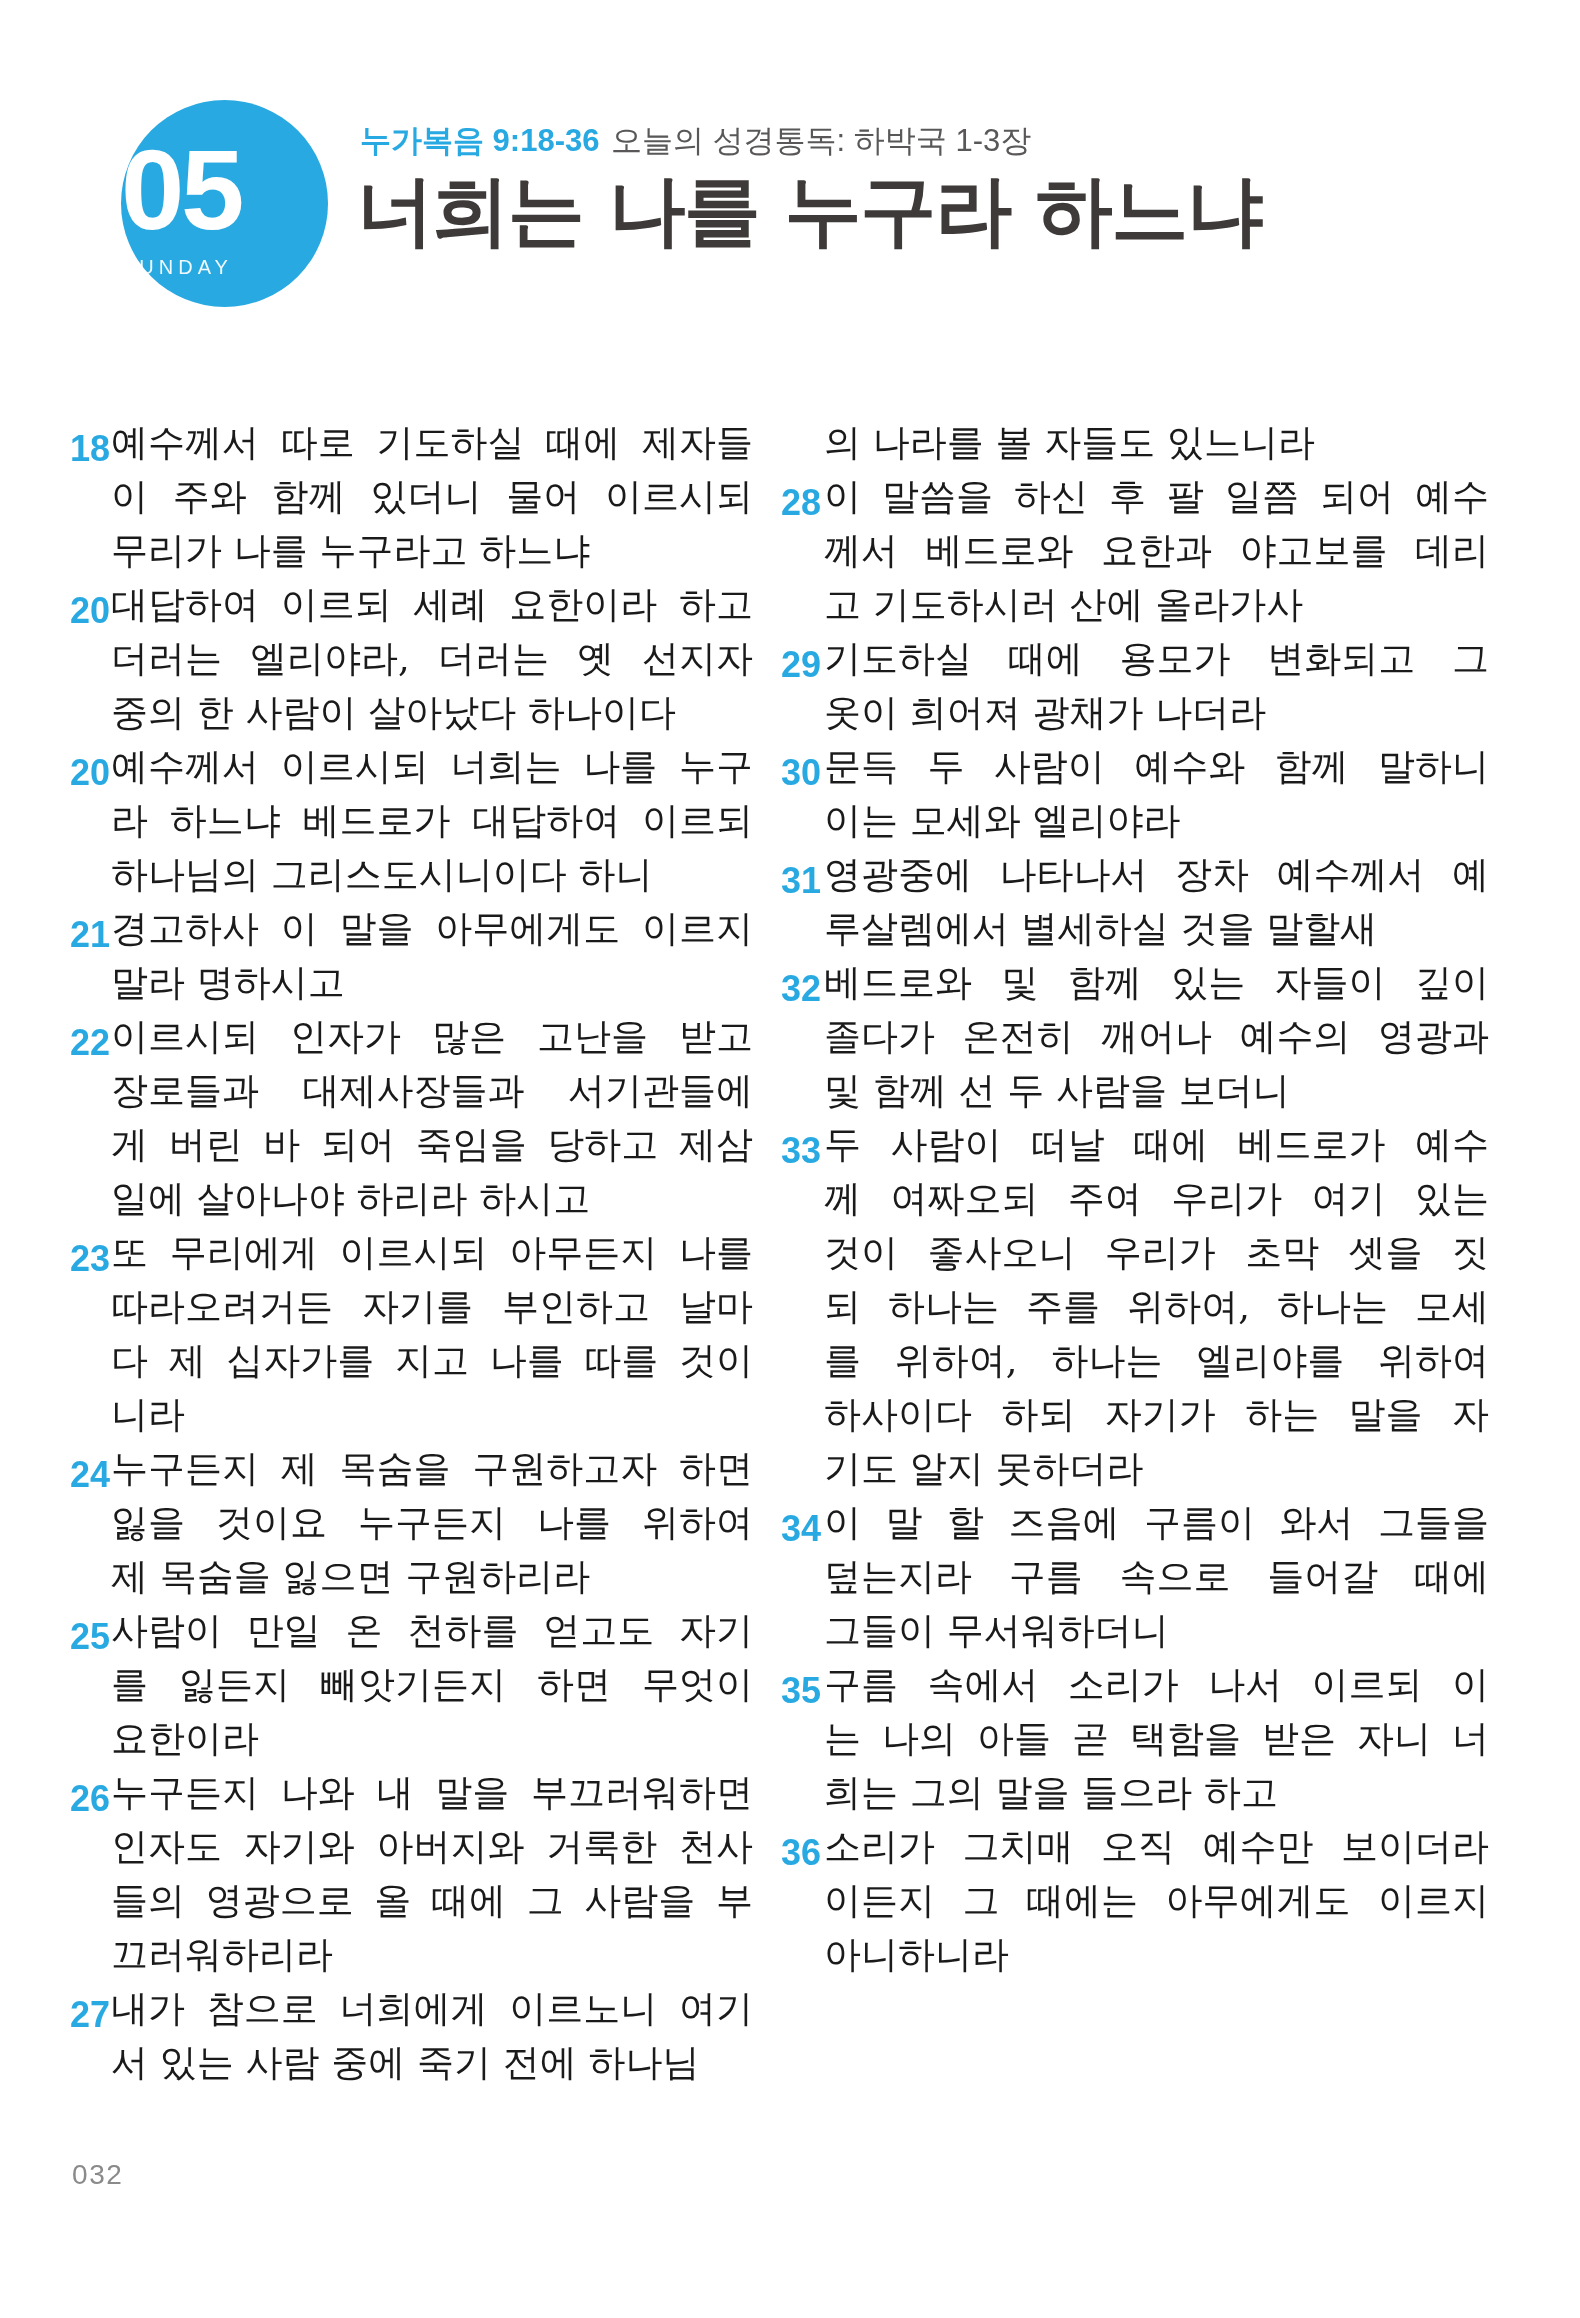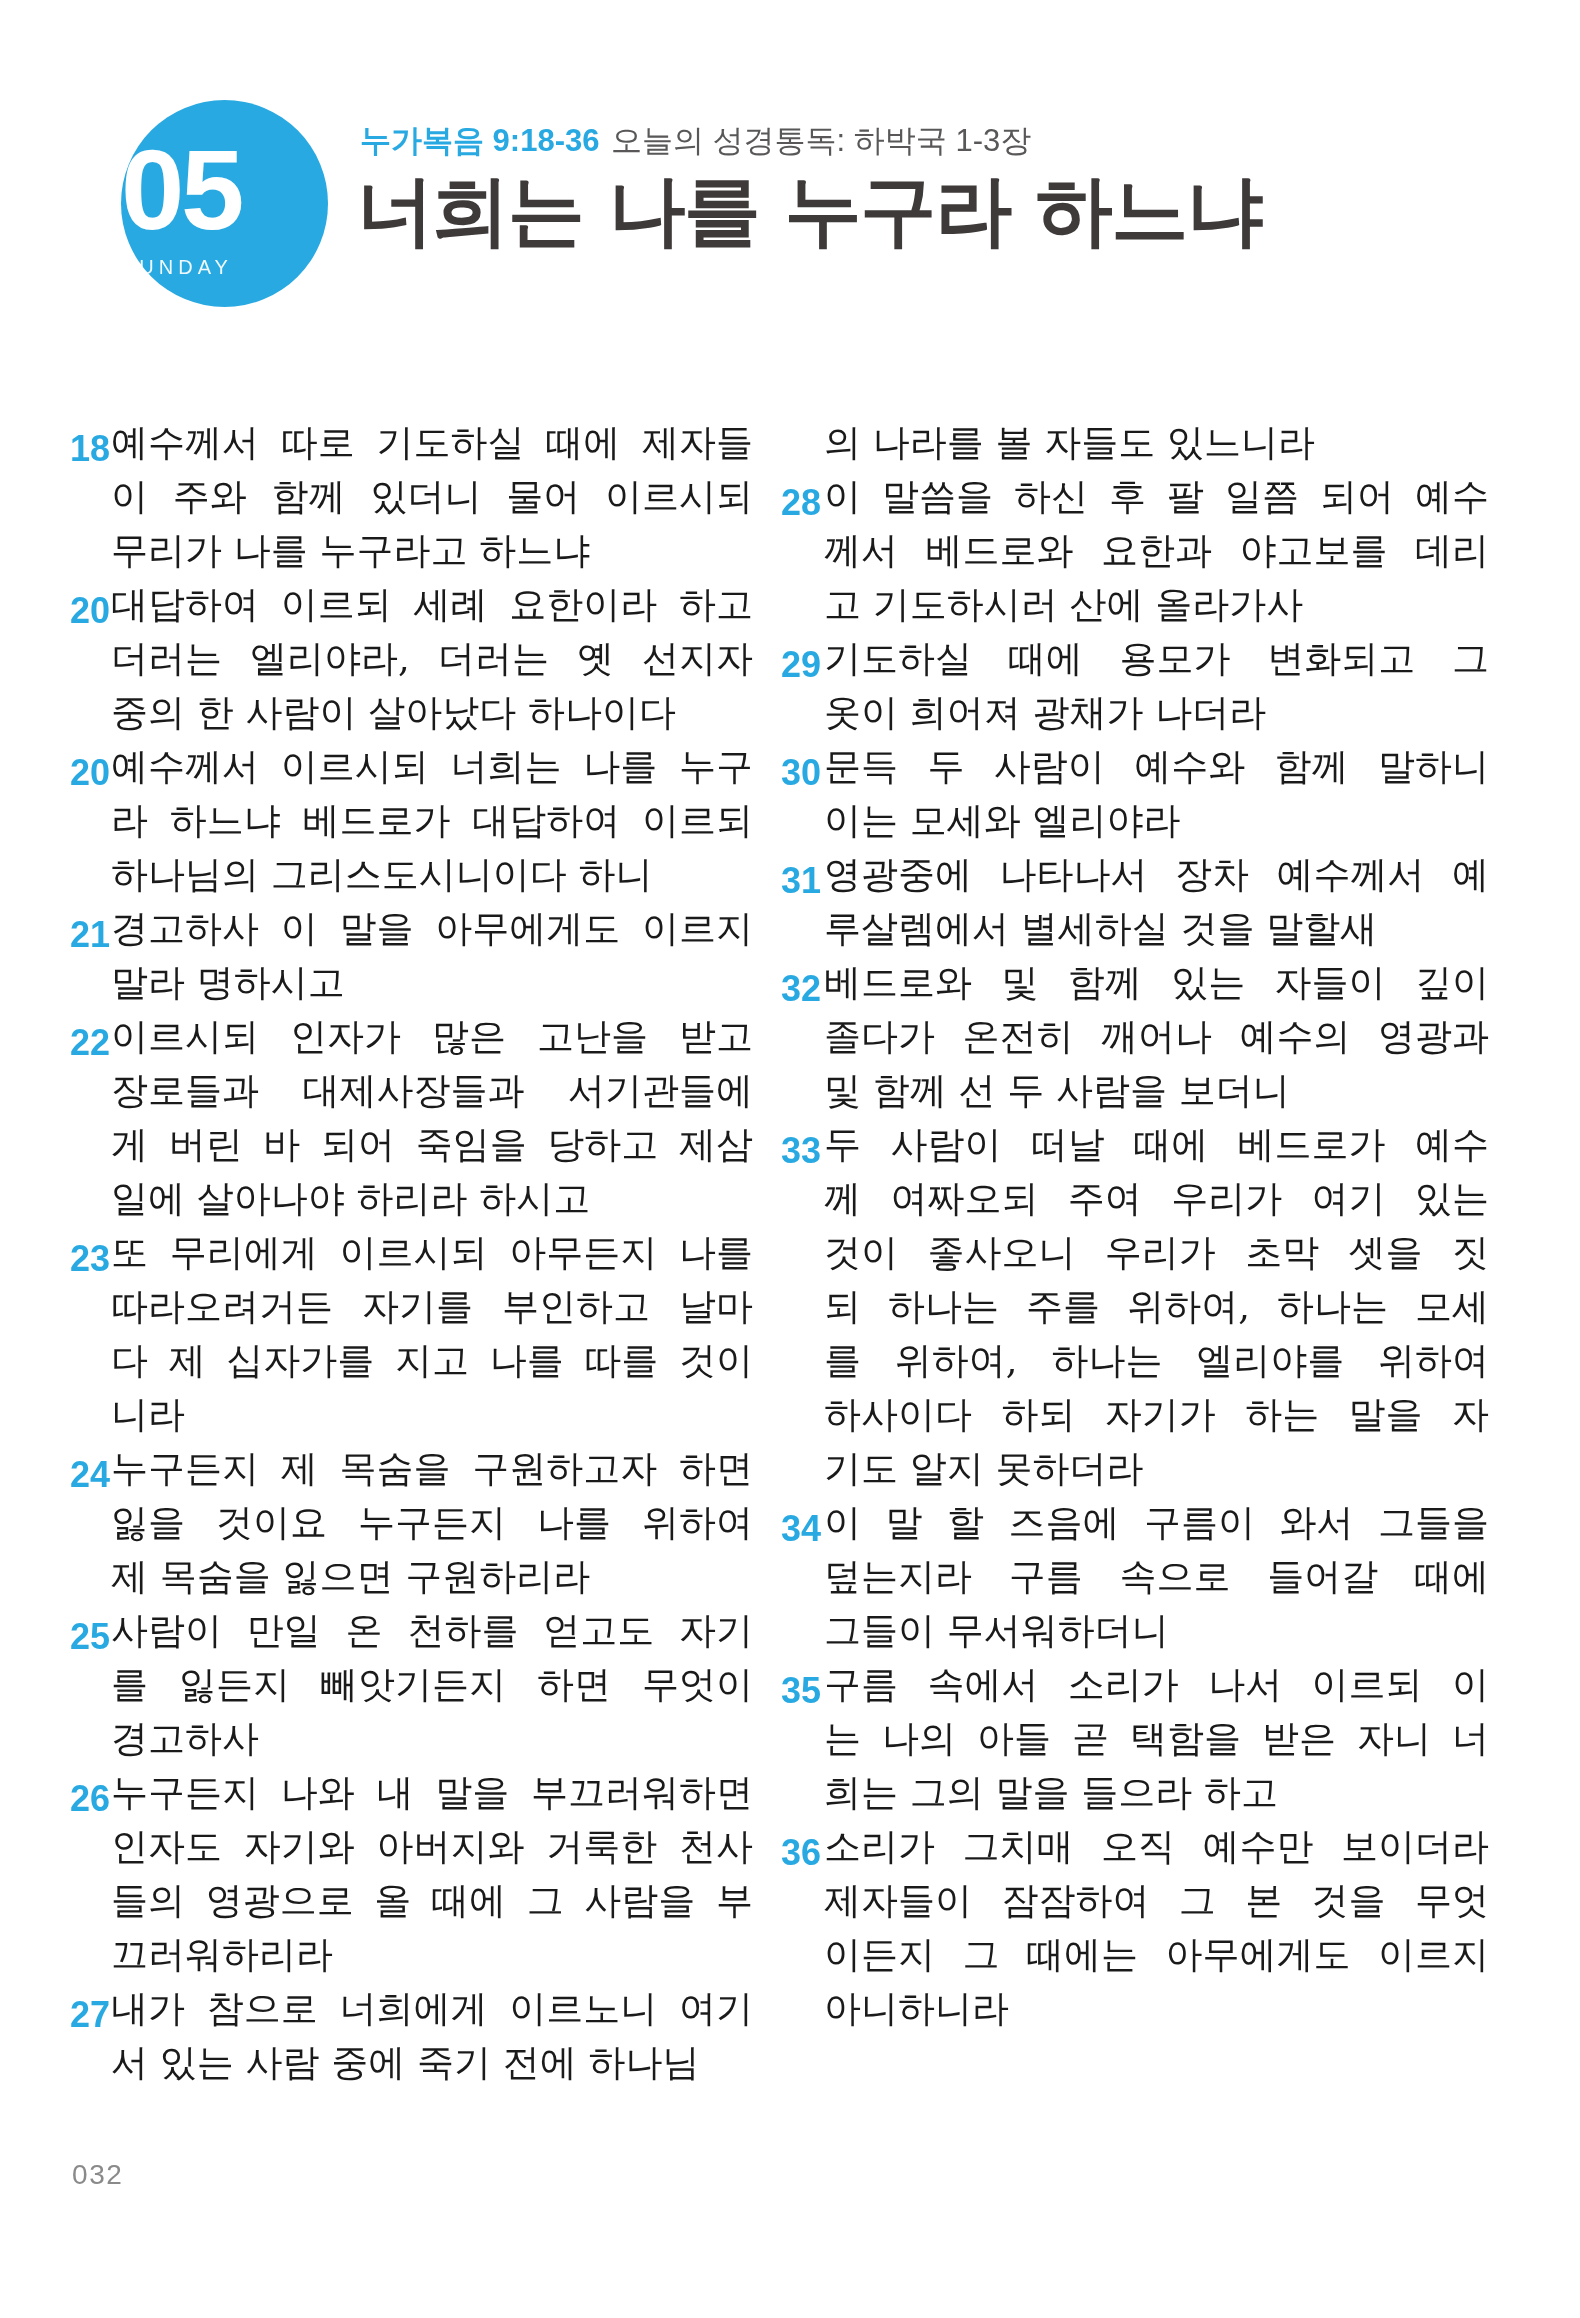--- a/index.html
+++ b/index.html
@@ -119,21 +119,21 @@
     <div class="verse">
       <span class="vnum">24</span>
       <div class="vline j">누구든지 제 목숨을 구원하고자 하면</div>
       <div class="vline j">잃을 것이요 누구든지 나를 위하여</div>
       <div class="vline">제 목숨을 잃으면 구원하리라</div>
     </div>
     <div class="verse">
       <span class="vnum">25</span>
       <div class="vline j">사람이 만일 온 천하를 얻고도 자기</div>
       <div class="vline j">를 잃든지 빼앗기든지 하면 무엇이</div>
-      <div class="vline">경고하사</div>
+      <div class="vline">요한이라</div>
     </div>
     <div class="verse">
       <span class="vnum">26</span>
       <div class="vline j">누구든지 나와 내 말을 부끄러워하면</div>
       <div class="vline j">인자도 자기와 아버지와 거룩한 천사</div>
       <div class="vline j">들의 영광으로 올 때에 그 사람을 부</div>
       <div class="vline">끄러워하리라</div>
     </div>
     <div class="verse">
       <span class="vnum">27</span>
@@ -190,20 +190,19 @@
     </div>
     <div class="verse">
       <span class="vnum">35</span>
       <div class="vline j">구름 속에서 소리가 나서 이르되 이</div>
       <div class="vline j">는 나의 아들 곧 택함을 받은 자니 너</div>
       <div class="vline">희는 그의 말을 들으라 하고</div>
     </div>
     <div class="verse">
       <span class="vnum">36</span>
       <div class="vline j">소리가 그치매 오직 예수만 보이더라</div>
-      <div class="vline j">제자들이 잠잠하여 그 본 것을 무엇</div>
       <div class="vline j">이든지 그 때에는 아무에게도 이르지</div>
       <div class="vline">아니하니라</div>
     </div>
   </div>
 
 <div class="page-number">032</div>
 
 
 </body></html>

